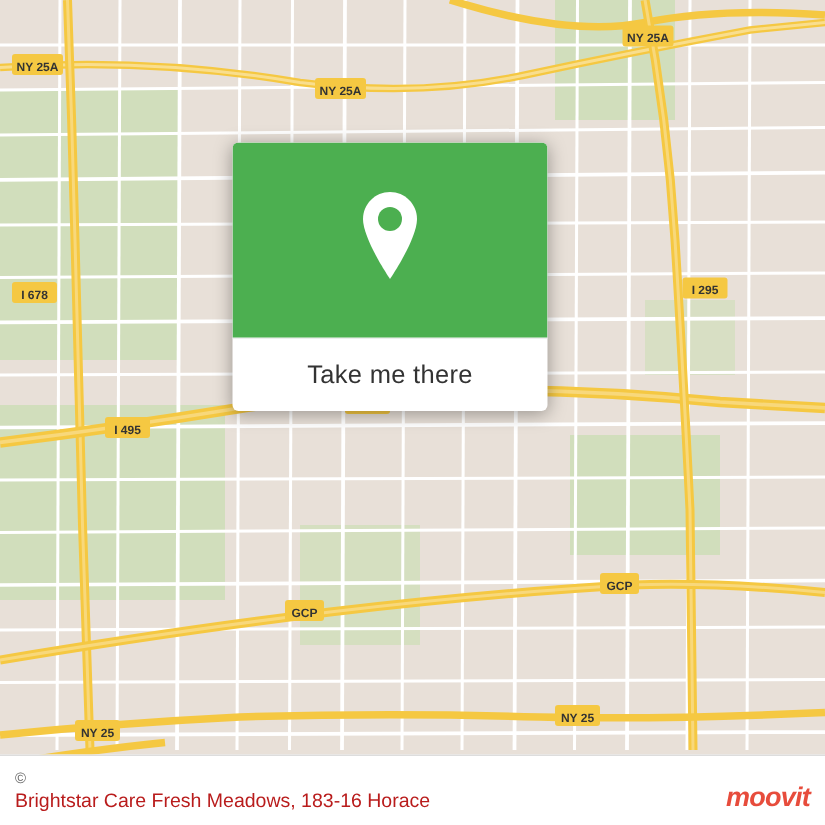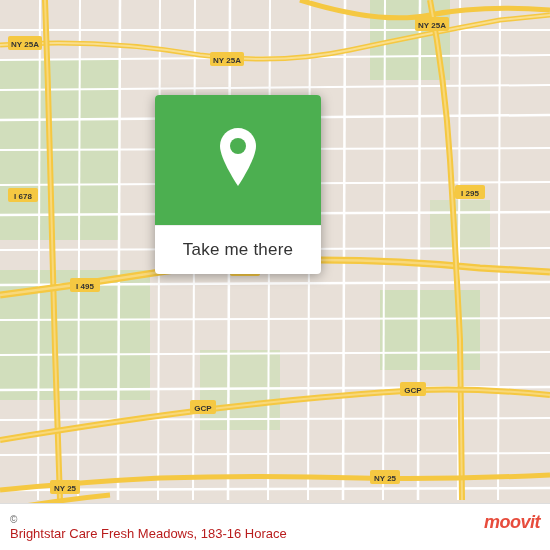--- a/index.html
+++ b/index.html
@@ -17,21 +17,21 @@
       position: relative;
       background-color: #e8e0d8;
       overflow: hidden;
     }
 
     
     .location-card {
       position: absolute;
       top: 95px;
       left: 155px;
-      width: 166px;
+      width: 210px;
       background: white;
       border-radius: 4px;
       box-shadow: 0 2px 12px rgba(0,0,0,0.35);
       overflow: hidden;
       z-index: 10;
     }
 
     .card-map-section {
       width: 100%;
       height: 130px;
@@ -104,21 +104,21 @@
     .location-name {
       font-size: 13px;
       color: #b91c1c;
       font-weight: 400;
     }
 
     .moovit-logo {
       width: 60px;
       height: 30px;
       display: flex;
-      align-items: flex-start;
+      align-items: flex-end;
       justify-content: flex-end;
     }
 
     .moovit-text {
       font-size: 18px;
       font-weight: bold;
       color: #e74c3c;
       font-style: italic;
       letter-spacing: -0.5px;
     }

